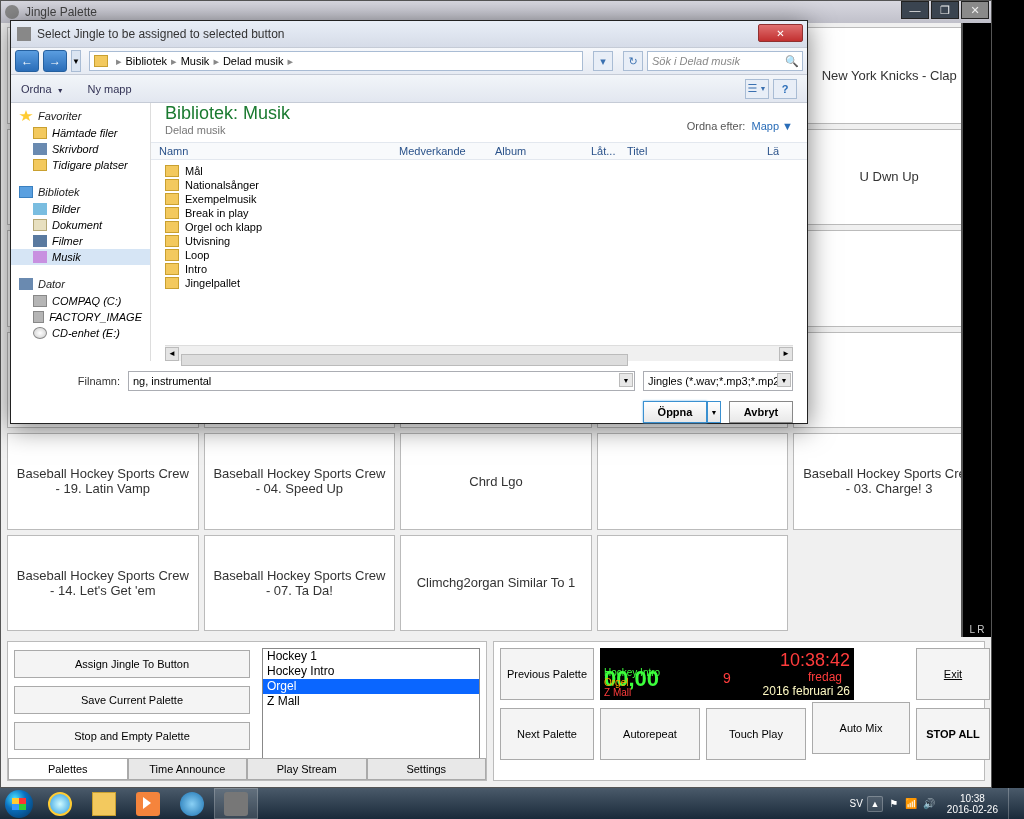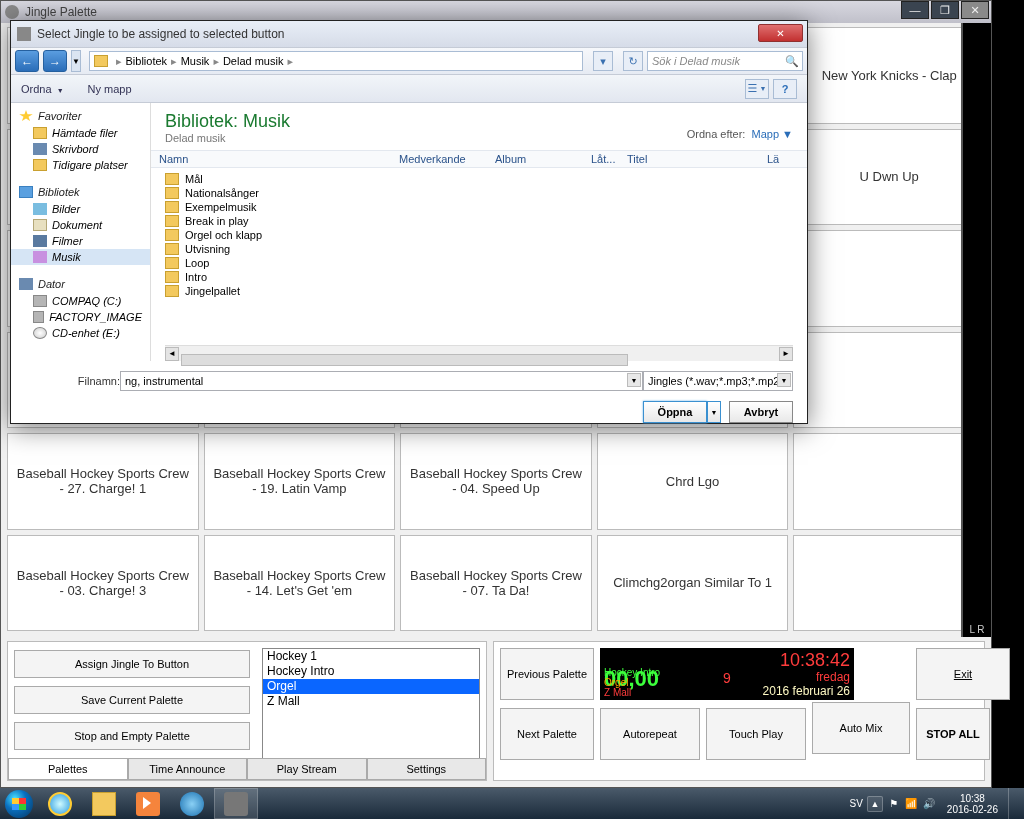--- a/index.html
+++ b/index.html
@@ -33,21 +33,21 @@
 .list-item.sel { background: #0a66ff; color: #fff; }
 .tabs { position: absolute; left: 0; bottom: 0; width: 100%; height: 22px; display: flex; }
 .tab { flex: 1; border: 1px solid #aaa; background: #e8e8e8; font-size: 11px; text-align: center; line-height: 20px; cursor: pointer; }
 .tab.active { background: #fff; }
 
 .panel-b { flex: 1; background: #fff; border: 1px solid #bbb; position: relative; }
 .ctrl-btn { background: #f4f4f4; border: 1px solid #aaa; font-size: 11px; cursor: pointer; display: flex; align-items: center; justify-content: center; text-align: center; }
 .display { position: absolute; left: 106px; top: 6px; width: 254px; height: 52px; background: #000; color: #0f0; font-family: 'Courier New', monospace; font-size: 11px; padding: 18px 4px; }
 .display .big { color: #3cff3c; font-size: 22px; font-weight: bold; }
 .display .right { position: absolute; right: 4px; top: 2px; text-align: right; color: #ff3c3c; font-size: 18px; }
-.display .right2 { position: absolute; right: 4px; top: 22px; text-align: right; color: #ff3c3c; font-size: 12px; }
+.display .right2 { position: absolute; right: 12px; top: 22px; text-align: right; color: #ff3c3c; font-size: 12px; }
 .display .right3 { position: absolute; right: 4px; top: 36px; text-align: right; color: #fef9c3; font-size: 12px; }
 .display .mid { position: absolute; left: 50%; top: 22px; transform: translateX(-50%); color: #ff3c3c; font-size: 14px; }
 .display .queue { position: absolute; left: 4px; top: 20px; font-size: 10px; line-height: 10px; }
 .display .q1 { color: #3cff3c; }
 .display .q2 { color: #ffa500; }
 .display .q3 { color: #ff3c3c; }
 .stop-all { font-weight: bold; }
 
 
 .dialog { position: absolute; left: 10px; top: 20px; width: 798px; height: 404px; background: #fff; border: 1px solid #222; box-shadow: 0 4px 25px rgba(0,0,0,0.5); }
@@ -81,37 +81,37 @@
 .ico-lib { background: #5aa0e0; border: 1px solid #3a80c0; }
 .ico-pic { background: #7abde0; }
 .ico-doc { background: #e8e0c0; border: 1px solid #b5a878; }
 .ico-film { background: #5a7aa0; }
 .ico-music { background: #c890e0; }
 .ico-hd { background: #b5b5b5; border: 1px solid #888; }
 .ico-cd { background: radial-gradient(#fff,#ccc); border-radius: 50%; border: 1px solid #888; }
 .ico-pc { background: #6a8ab0; }
 
 .content { flex: 1; display: flex; flex-direction: column; }
-.content-hdr { padding: 8px 14px 6px; }
+.content-hdr { padding: 0 14px 6px; }
 .content-hdr h2 { color: #1a7a30; font-weight: normal; font-size: 18px; }
 .content-hdr .sub { color: #777; font-size: 11px; }
 .content-hdr .sort { float: right; font-size: 11px; color: #555; margin-top: -16px; }
 .content-hdr .sort a { color: #2a6db8; cursor: pointer; }
 .col-hdrs { display: flex; border-top: 1px solid #e3e8ef; border-bottom: 1px solid #e3e8ef; font-size: 11px; color: #2a528a; background: #f8fafc; height: 18px; align-items: center; }
 .col-hdrs > div { padding: 0 8px; }
 .file-list { flex: 1; overflow: auto; font-size: 11px; padding: 4px 0; }
 .file-row { display: flex; align-items: center; padding: 1px 14px; cursor: pointer; }
 .file-row .folder-ico { width: 14px; height: 12px; background: #f3c95e; border: 1px solid #c9a030; margin-right: 6px; }
 .hscroll { height: 16px; background: #f0f0f0; border-top: 1px solid #ddd; position: relative; margin: 0 14px; display: flex; align-items: center; }
 .hscroll .arrow { width: 14px; height: 14px; background: #e4e4e4; border: 1px solid #bbb; font-size: 8px; display: flex; align-items: center; justify-content: center; }
 .hscroll .track { flex: 1; position: relative; margin: 0 2px; }
 .hscroll .thumb { position: absolute; left: 0; width: 75%; height: 12px; background: #ddd; border: 1px solid #bbb; }
 
 .dlg-foot { padding: 10px 14px; }
-.fn-row { display: flex; align-items: center; font-size: 11px; }
+.fn-row { display: flex; align-items: center; font-size: 11px; gap: 8px; }
 .fn-row label { color: #333; }
 .fn-input { border: 1px solid #abadb3; height: 20px; padding: 0 4px; font-size: 11px; }
 .fn-combo { position: relative; }
 .fn-combo .dd { position: absolute; right: 2px; top: 2px; width: 14px; height: 14px; background: #e8e8e8; border: 1px solid #bbb; font-size: 7px; display: flex; align-items: center; justify-content: center; }
 .btn-row { display: flex; justify-content: flex-end; gap: 8px; margin-top: 10px; }
 .dlg-btn { width: 64px; height: 22px; font-size: 11px; background: linear-gradient(#fff,#e8e8e8); border: 1px solid #888; cursor: pointer; font-weight: bold; }
 .dlg-btn.default { border: 1px solid #3a90d0; box-shadow: 0 0 2px #6ab0e8; }
 .split-dd { width: 14px; height: 22px; background: linear-gradient(#fff,#e8e8e8); border: 1px solid #3a90d0; margin-left: -8px; font-size: 7px; }
 
 
@@ -164,21 +164,20 @@
         <div class="jingle-btn"></div>
         <div class="jingle-btn"></div>
         <div class="jingle-btn"></div>
         <div class="jingle-btn"></div>
         <div class="jingle-btn"></div>
         <div class="jingle-btn"></div>
         <div class="jingle-btn"></div>
         <div class="jingle-btn"></div>
         <div class="jingle-btn"></div>
         <div class="jingle-btn"></div>
-        <div class="jingle-btn">Baseball Hockey Sports Crew - 27. Charge! 1</div>
         <div class="jingle-btn">Baseball Hockey Sports Crew - 19. Latin Vamp</div>
         <div class="jingle-btn">Baseball Hockey Sports Crew - 04. Speed Up</div>
         <div class="jingle-btn">Chrd Lgo</div>
         <div class="jingle-btn"></div>
         <div class="jingle-btn">Baseball Hockey Sports Crew - 03. Charge! 3</div>
         <div class="jingle-btn">Baseball Hockey Sports Crew - 14. Let's Get 'em</div>
         <div class="jingle-btn">Baseball Hockey Sports Crew - 07. Ta Da!</div>
         <div class="jingle-btn">Climchg2organ Similar To 1</div>
         <div class="jingle-btn"></div>
       </div>
@@ -218,21 +217,21 @@
         <span class="right">10:38:42</span>
         <span class="right2">fredag</span>
         <span class="right3">2016 februari 26</span>
         <span class="mid">9</span>
         <div class="queue">
           <div class="q1">Hockey Intro</div>
           <div class="q2">Orgel</div>
           <div class="q3">Z Mall</div>
         </div>
       </div>
-      <div class="ctrl-btn" style="position:absolute;left:422px;top:6px;width:94px;height:52px">
+      <div class="ctrl-btn" style="position:absolute;left:422px;top:6px;width:74px;height:52px">
           <u>Exit</u>
         </div>
 
       <div class="ctrl-btn" style="position:absolute;left:6px;top:66px;width:94px;height:52px">
           <span>Next Palette</span>
         </div>
       <div class="ctrl-btn" style="position:absolute;left:106px;top:66px;width:100px;height:52px">
           <span>Autorepeat</span>
         </div>
       <div class="ctrl-btn" style="position:absolute;left:212px;top:66px;width:100px;height:52px">

